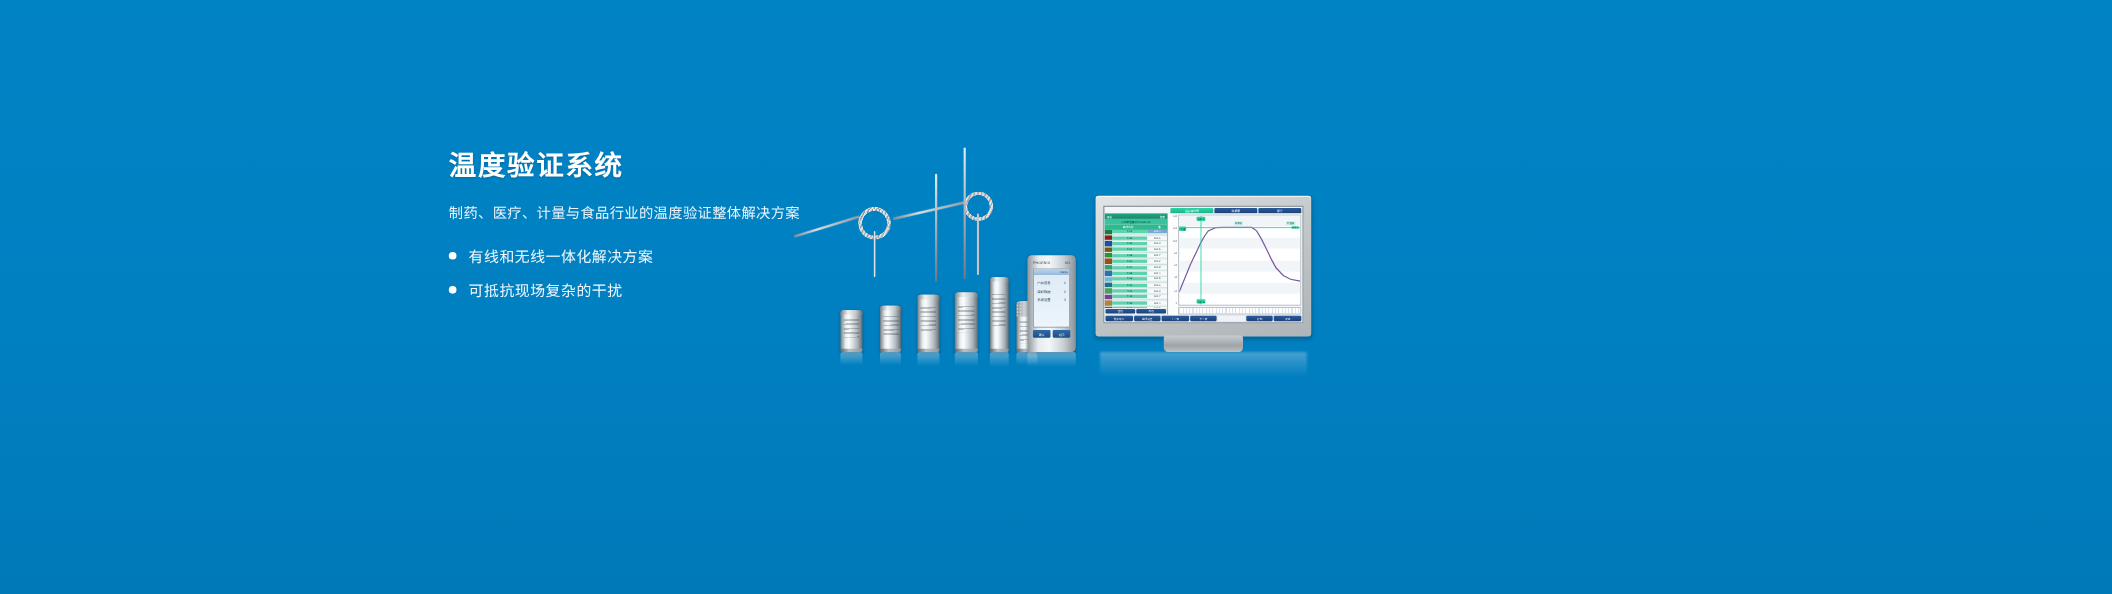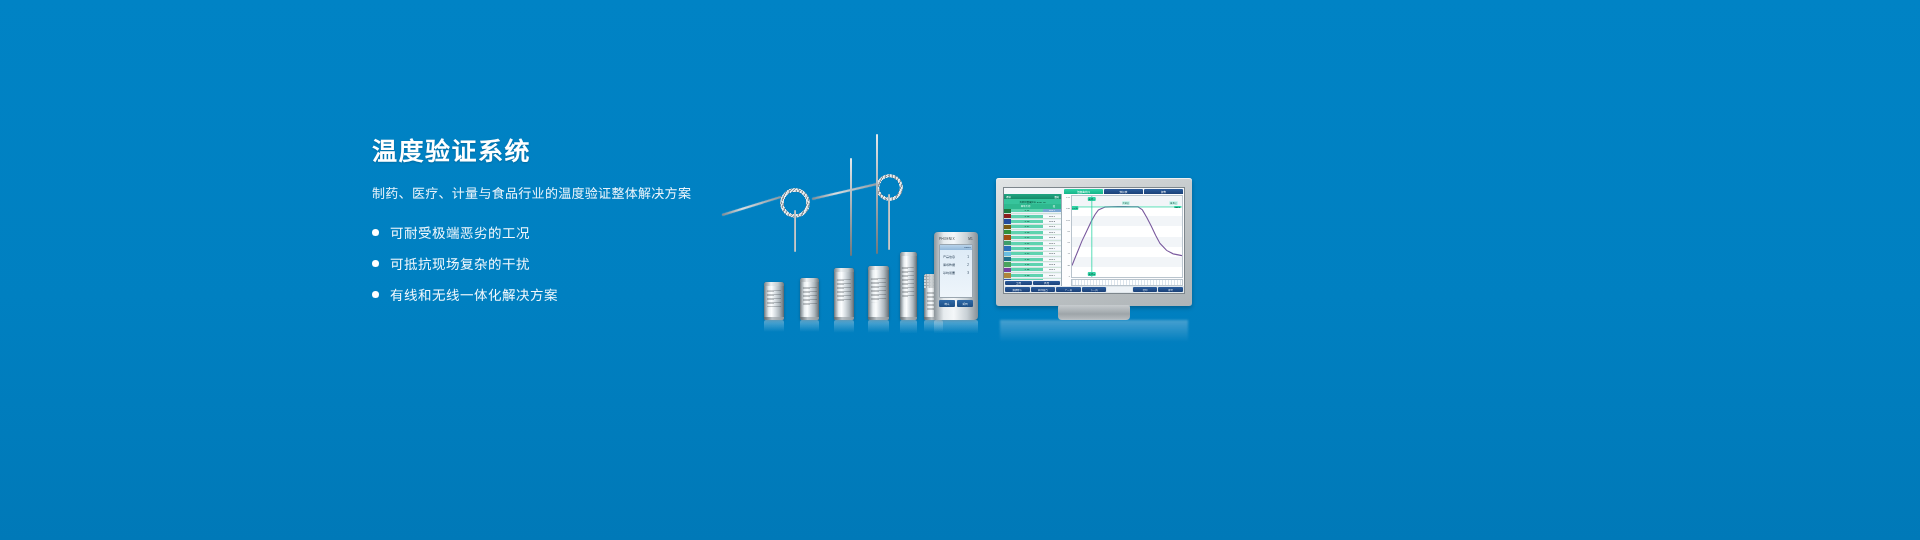--- a/index.html
+++ b/index.html
@@ -13,21 +13,21 @@
 
   
   .banner{
     position:absolute; inset:0;
     background:linear-gradient(180deg,#0083c5 0%,#0080c1 55%,#0079b8 100%);
     overflow:hidden;
   }
 
   
   .copy{
-    position:absolute; left:372px; top:138px; width:400px;
+    position:absolute; left:408px; top:138px; width:400px;
   }
   .title{
     font-size:25px; font-weight:bold; color:#ffffff;
     letter-spacing:1.5px; line-height:1.1;
     text-shadow:0 1px 2px rgba(0,0,0,.18);
   }
   .subtitle{
     margin-top:20px;
     font-size:13px; color:#e9f4fb; letter-spacing:.3px;
     line-height:1.3; white-space:nowrap;
@@ -307,29 +307,25 @@
 <body>
 
 <div class="banner">
 
   <div class="copy">
     <div class="title">温度验证系统</div>
     <div class="subtitle">制药、医疗、计量与食品行业的温度验证整体解决方案</div>
     <ul class="bullets">
       <li>
         <span class="dot"></span>
-        <span>可耐受极端恶劣的工况</span>
+        <span>有线和无线一体化解决方案</span>
       </li>
       <li>
         <span class="dot"></span>
         <span>可抵抗现场复杂的干扰</span>
-      </li>
-      <li>
-        <span class="dot"></span>
-        <span>有线和无线一体化解决方案</span>
       </li>
     </ul>
   </div>
 
   <div class="photo">
 
     <div class="probe-wire" style="left:22px; top:104px; width:62px; transform:rotate(-17deg);"></div>
     <div class="coil" style="left:80px; top:78px; width:30px; height:30px;"></div>
     <div class="stem" style="left:94px; top:100px; height:42px; width:2px;"></div>
 

